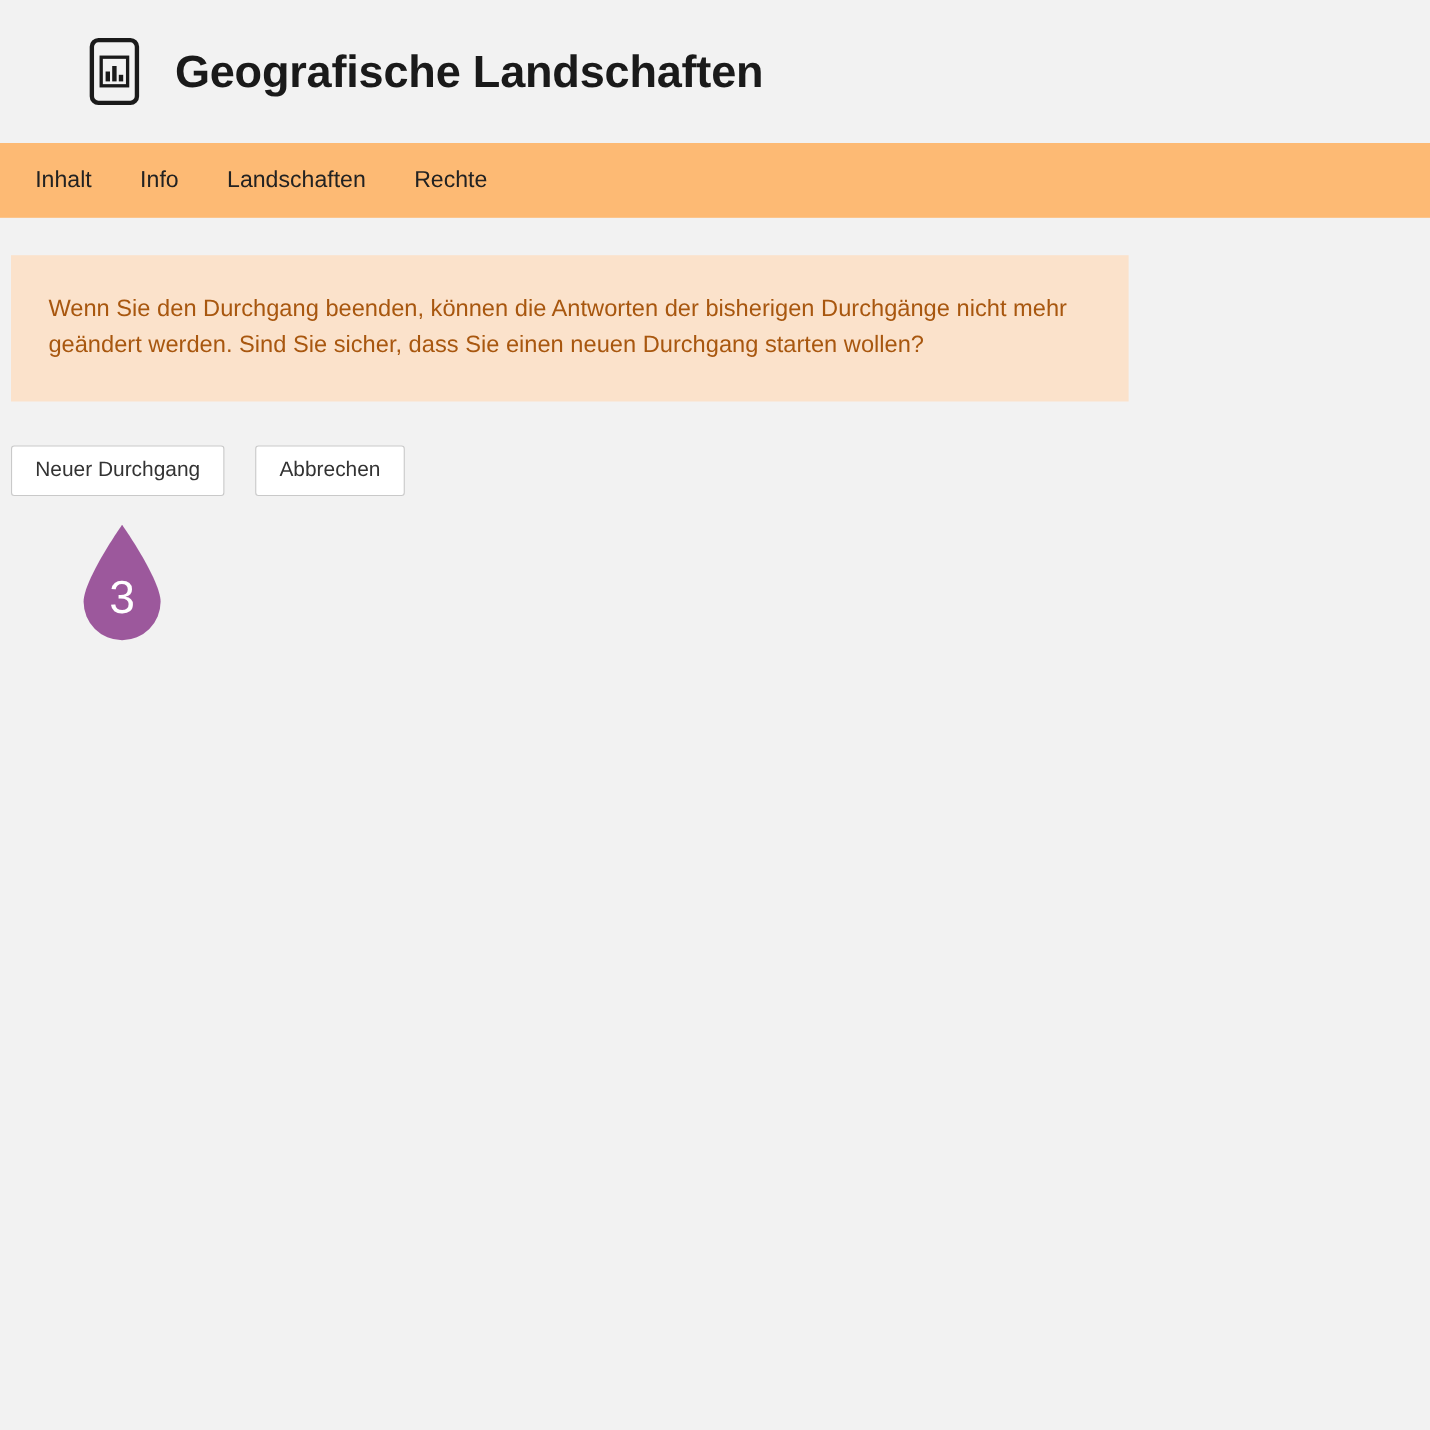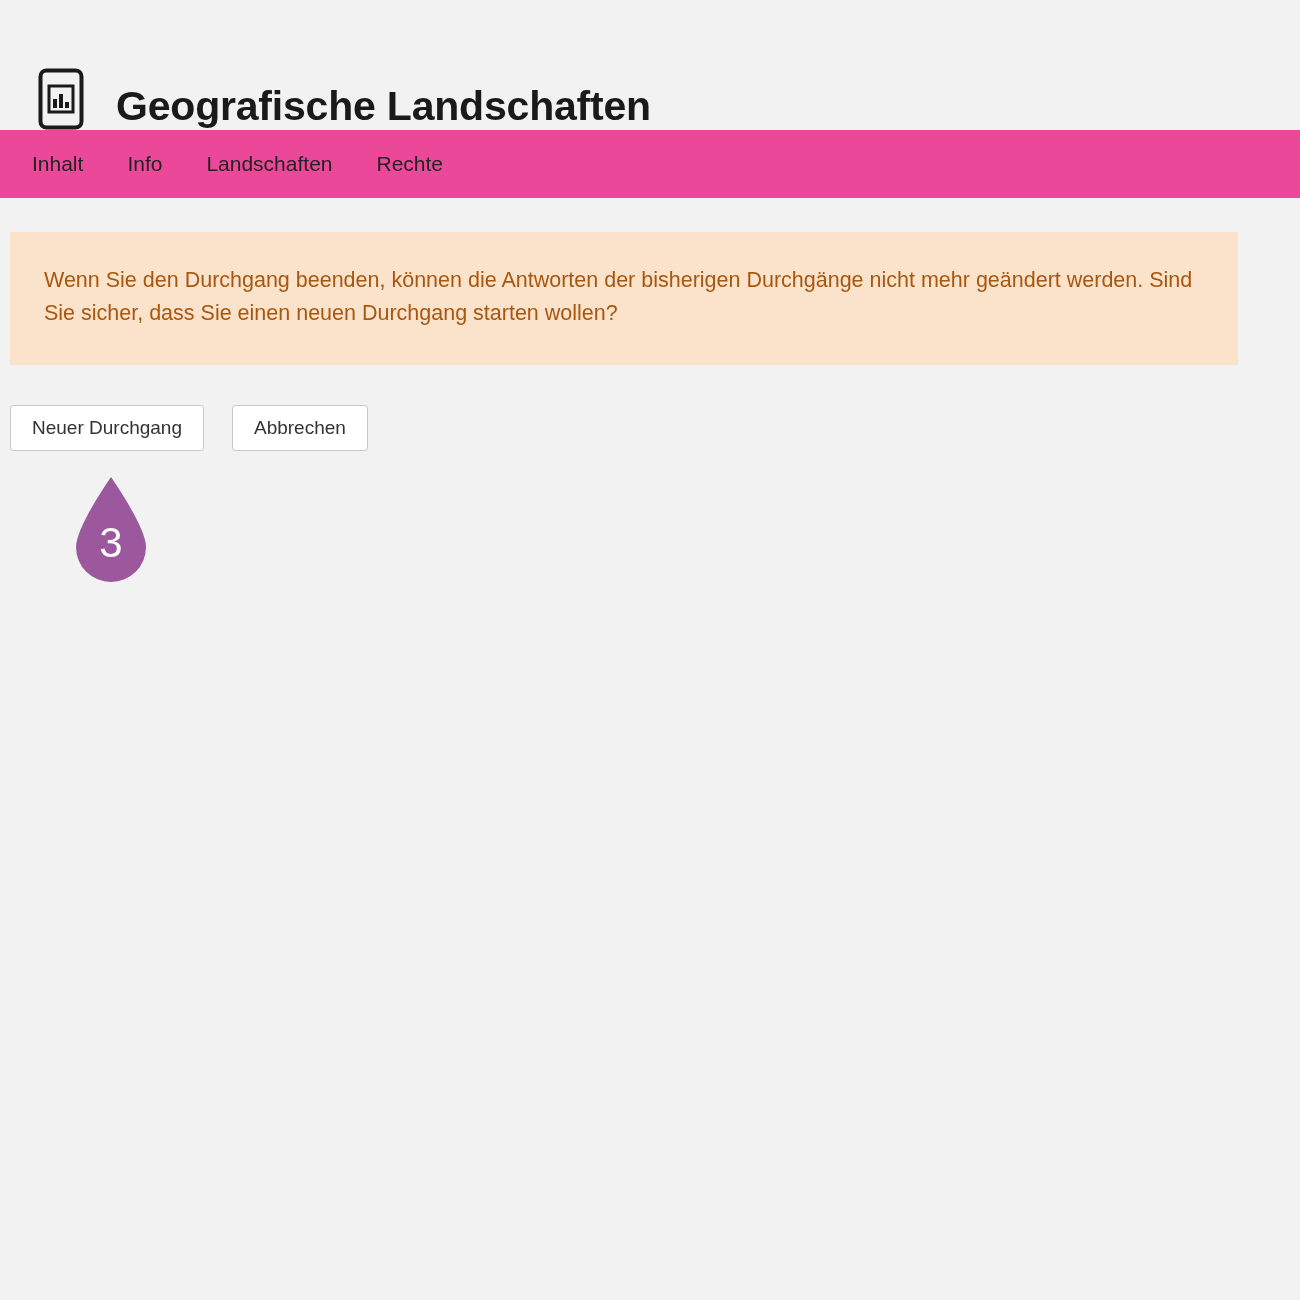--- a/index.html
+++ b/index.html
@@ -12,42 +12,43 @@
     background: #f2f2f2;
     font-family: "Liberation Sans", sans-serif;
     color: #222;
     overflow: hidden;
     position: relative;
   }
 
   
   .app-header {
     display: flex;
-    align-items: flex-end;
+    align-items: center;
     height: 130px;
     padding-left: 38px;
     box-sizing: border-box;
+    margin-left: 43px;
   }
   .app-logo {
     width: 46px;
     height: 62px;
     flex: 0 0 auto;
     margin-right: 32px;
   }
   .app-title {
     font-size: 41px;
     font-weight: bold;
     letter-spacing: -0.2px;
     color: #1a1a1a;
     white-space: nowrap;
   }
 
   
   .tab-bar {
-    background: #ec4899;
+    background: #fdba74;
     height: 68px;
     display: flex;
     align-items: stretch;
     padding-left: 10px;
     box-sizing: border-box;
   }
   .tab {
     display: flex;
     align-items: center;
     padding: 0 22px;
@@ -64,21 +65,21 @@
 
   
   .alert {
     margin: 34px 10px 0 10px;
     background: #fbe2cb;
     color: #a8570f;
     font-size: 21.5px;
     line-height: 1.55;
     padding: 32px 34px 34px 34px;
     box-sizing: border-box;
-    width: 1228px;
+    width: 1016px;
   }
 
   
   .button-row {
     margin: 40px 0 0 10px;
     display: flex;
     align-items: flex-end;
     gap: 28px;
   }
   .btn {

